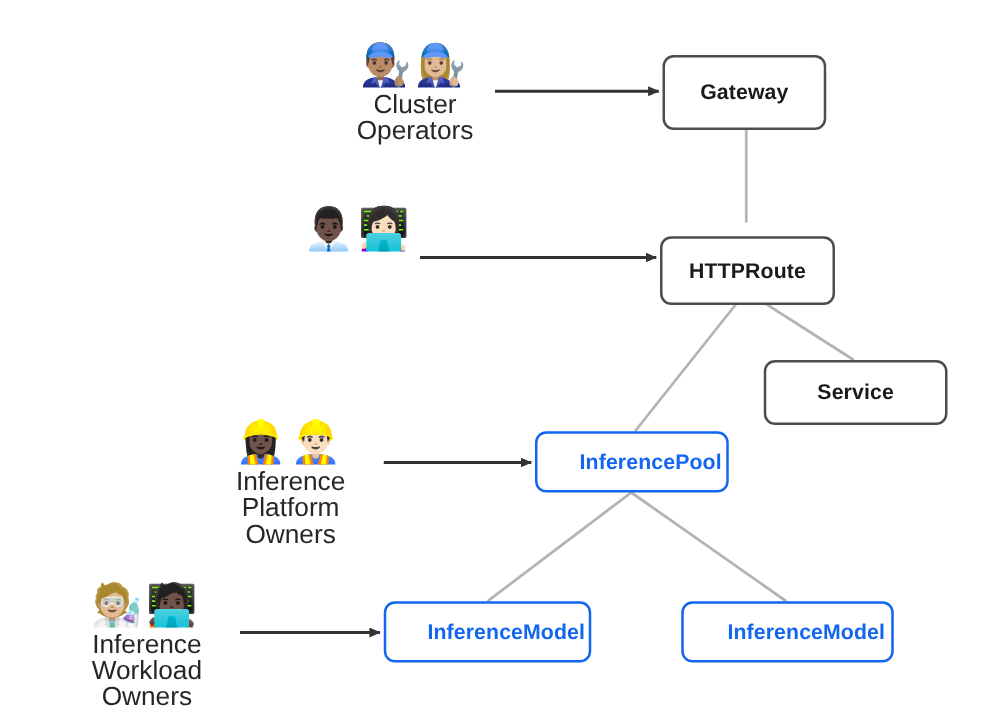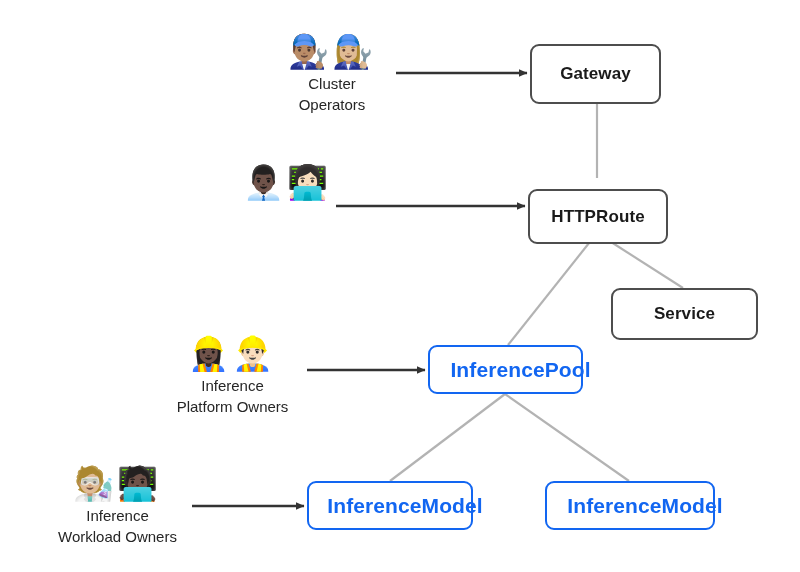--- a/index.html
+++ b/index.html
@@ -43,40 +43,40 @@
     font-weight: bold;
     font-size: 17px;
     letter-spacing: 0.1px;
   }
   .node-blue {
     border: 2.5px solid #1266f1;
   }
   .node-blue .node-label {
     color: #1266f1;
     font-weight: bold;
-    font-size: 21px;
+    font-size: 17px;
     letter-spacing: 0.1px;
     padding-left: 30px;
   }
   .actor {
     position: absolute;
     display: flex;
     flex-direction: column;
     align-items: center;
     text-align: center;
   }
   .actor-emojis {
     font-size: 33px;
     line-height: 40px;
     letter-spacing: 3px;
     white-space: nowrap;
     font-family: "DejaVu Sans", sans-serif;
   }
   .actor-caption {
-    font-size: 15px;
+    font-size: 21px;
     line-height: 21px;
     color: #262626;
     white-space: pre-line;
     margin-top: 1px;
   }
 </style>
 </head>
 <body>
 
 <div id="canvas">

